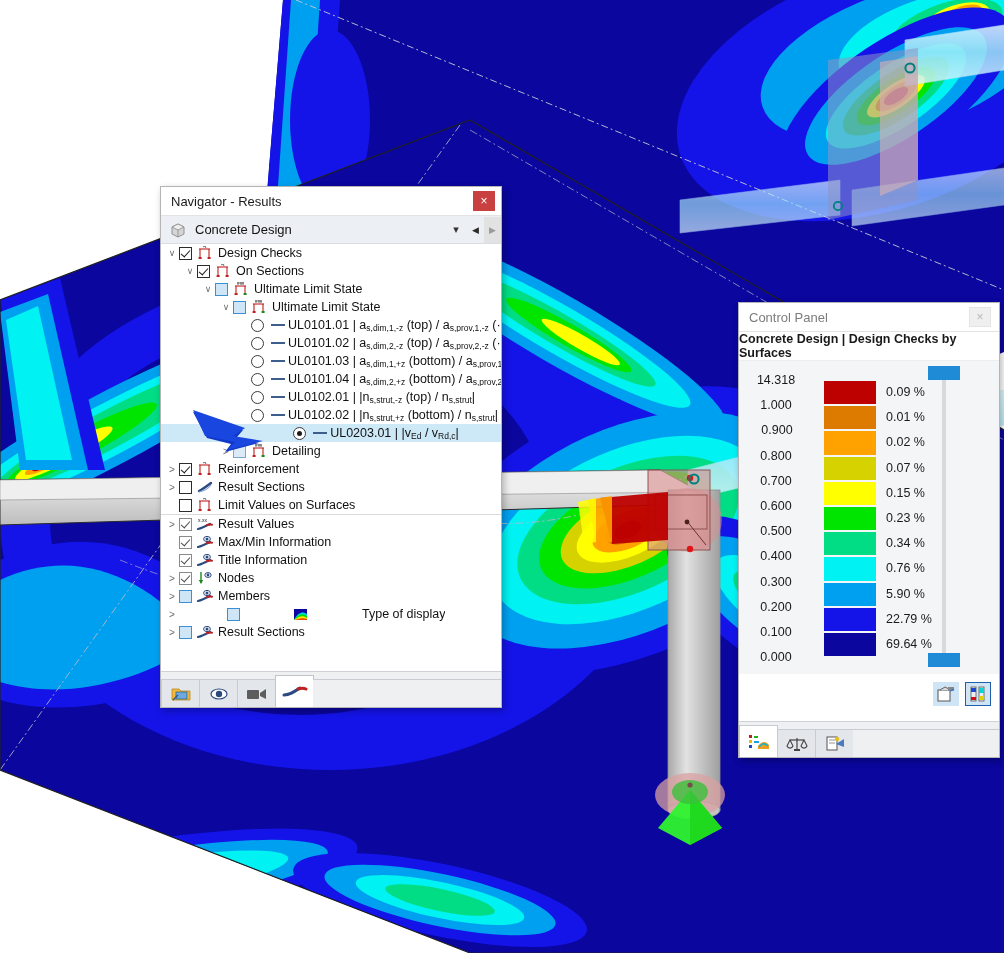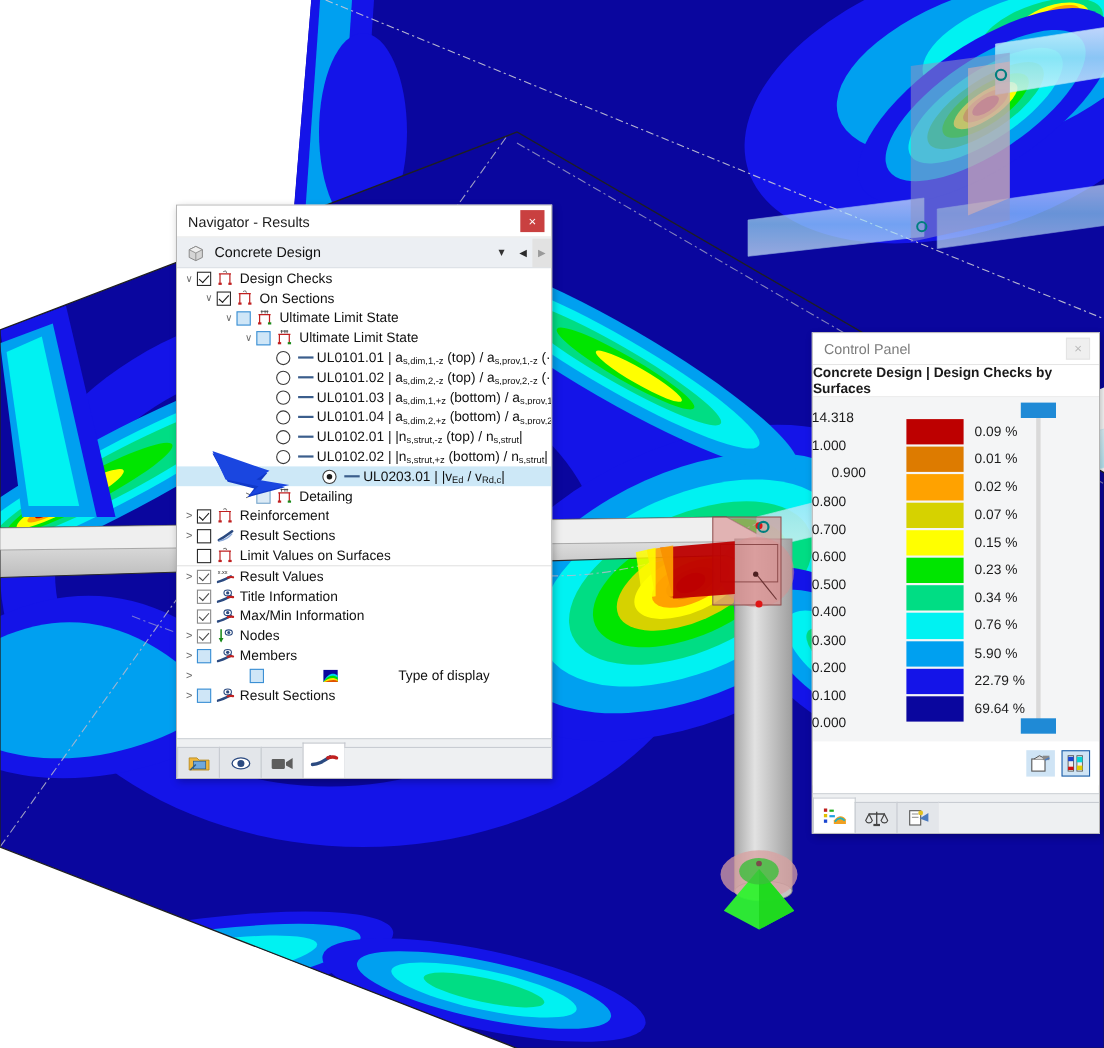--- a/index.html
+++ b/index.html
@@ -158,21 +158,21 @@
   #ctrl { left: 738px; top: 302px; width: 262px; height: 456px; }
   #ctrl .win-title { background:#ffffff; color:#7c7c7c; }
   .cp-sub {
     height: 28px; display:flex; align-items:center; justify-content:center;
     font-size: 12.5px; font-weight: bold; color:#1a1a1a;
     background: #fff;
   }
   .cp-body { position: relative; background:#f4f5f6; height: 314px; border-top:1px solid #ededed;}
   .legend { position:absolute; left:0; top:0; width: 100%; height: 100%; }
   .lg-val {
-    position: absolute; right: 0; width: 76px; text-align: left;
+    position: absolute; right: 0; width: 76px; text-align: center;
     font-size: 12.5px; color: #1a1a1a;
   }
   .lg-swatch { position: absolute; left: 85px; width: 52px; }
   .lg-pct { position: absolute; left: 147px; font-size: 12.5px; color:#1a1a1a; }
 
   .slider-track {
     position: absolute; left: 203px; top: 12px; width: 4px; height: 290px;
     background: #d9d9d9; border-radius: 2px;
   }
   .slider-thumb {
@@ -598,34 +598,34 @@
           <span class="exp n"></span>
           <span class="cb grey checked"></span>
           <span class="ticon">
             <svg width="16" height="15" viewBox="0 0 16 15">
               <ellipse cx="10" cy="4" rx="3.4" ry="2.6" fill="#fff" stroke="#2b4a80" stroke-width="1"></ellipse>
               <circle cx="10" cy="4" r="1.5" fill="#2b4a80"></circle>
               <path d="M1,12 C5,11 9,9 13,7" stroke="#2b4a80" stroke-width="2.2" fill="none" stroke-linecap="round"></path>
               <path d="M10,8 C12,7.5 13.6,7.4 15,7.8" stroke="#c02020" stroke-width="2" fill="none" stroke-linecap="round"></path>
             </svg>
           </span>
-          <span class="tlabel">Title Information</span>
+          <span class="tlabel">Max/Min Information</span>
         </div>
         <div class="trow" style="padding-left: 4px;">
           <span class="exp n"></span>
           <span class="cb grey checked"></span>
           <span class="ticon">
             <svg width="16" height="15" viewBox="0 0 16 15">
               <ellipse cx="10" cy="4" rx="3.4" ry="2.6" fill="#fff" stroke="#2b4a80" stroke-width="1"></ellipse>
               <circle cx="10" cy="4" r="1.5" fill="#2b4a80"></circle>
               <path d="M1,12 C5,11 9,9 13,7" stroke="#2b4a80" stroke-width="2.2" fill="none" stroke-linecap="round"></path>
               <path d="M10,8 C12,7.5 13.6,7.4 15,7.8" stroke="#c02020" stroke-width="2" fill="none" stroke-linecap="round"></path>
             </svg>
           </span>
-          <span class="tlabel">Max/Min Information</span>
+          <span class="tlabel">Title Information</span>
         </div>
         <div class="trow" style="padding-left: 4px;">
           <span class="exp c"></span>
           <span class="cb grey checked"></span>
           <span class="ticon">
             <svg width="16" height="15" viewBox="0 0 16 15">
               <line x1="4" y1="1" x2="4" y2="12" stroke="#1a8a1a" stroke-width="1.4"></line>
               <polygon points="4,13 1.8,9 6.2,9" fill="#1a8a1a"></polygon>
               <ellipse cx="11" cy="4" rx="3.2" ry="2.4" fill="#fff" stroke="#2b4a80" stroke-width="1"></ellipse>
               <circle cx="11" cy="4" r="1.4" fill="#2b4a80"></circle>

